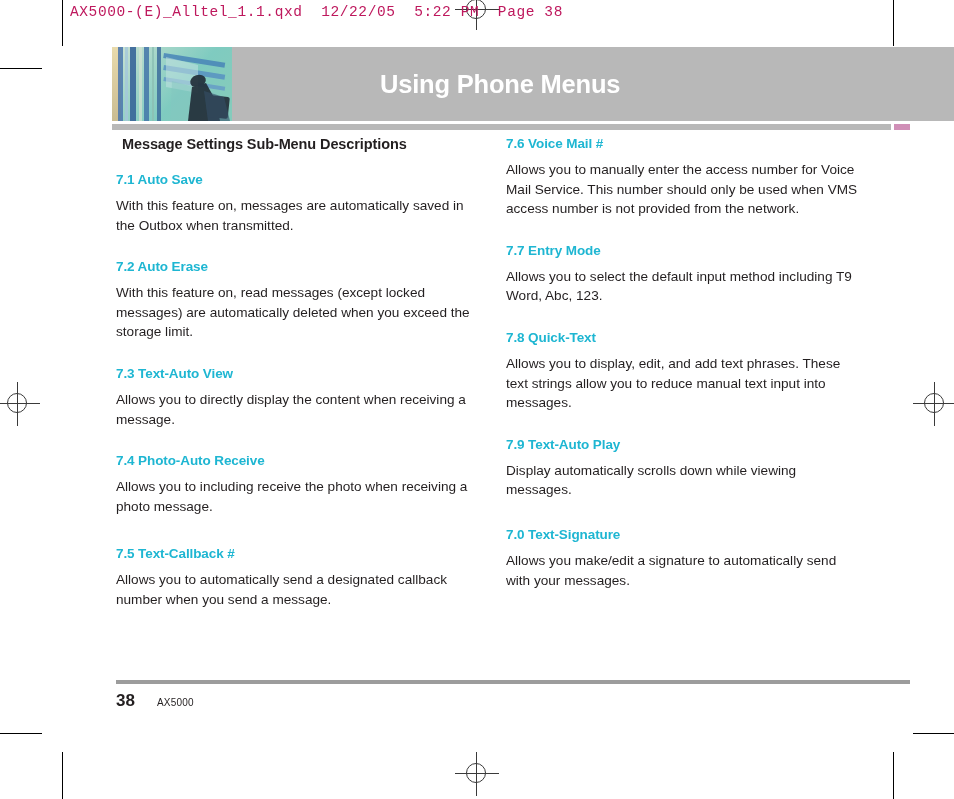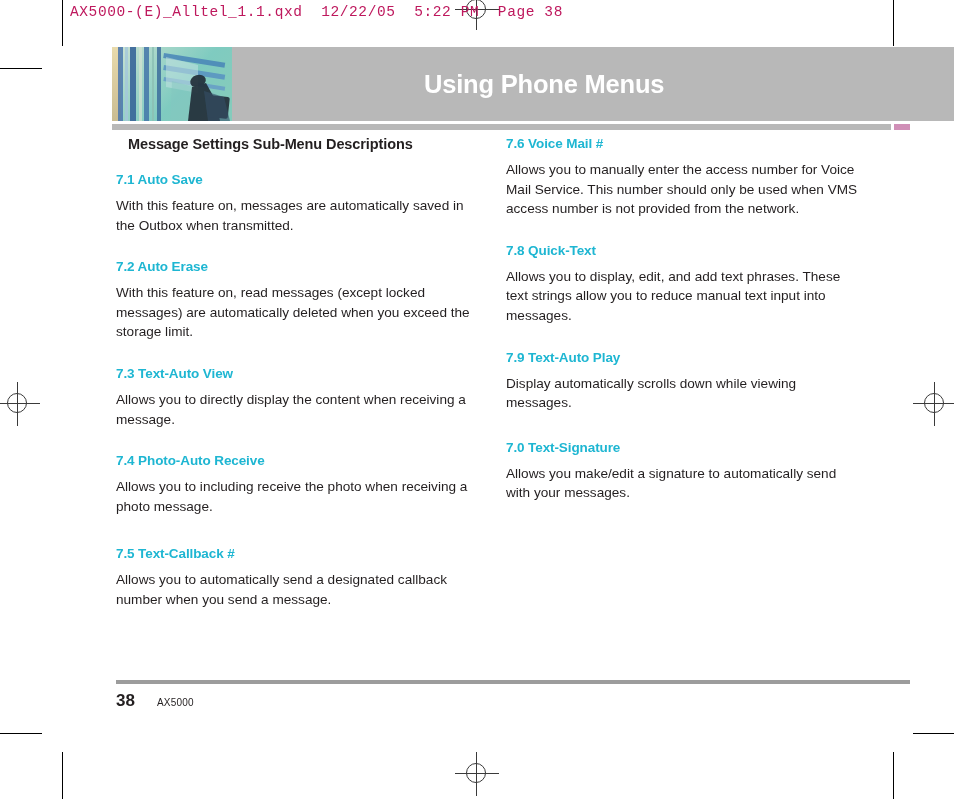--- a/index.html
+++ b/index.html
@@ -99,21 +99,20 @@
   .header-title {
     position: absolute;
     left: 268px;
     top: 0;
     height: 64px;
     line-height: 74px;
     font-size: 25.5px;
     font-weight: bold;
     color: #ffffff;
     letter-spacing: -0.2px;
-    margin-left: 44px;
   }
 
   
   .header-rule {
     position: absolute;
     left: 112px; top: 124px;
     width: 779px; height: 6px;
     background: #b8b8b8;
   }
   .header-rule-tab {
@@ -129,21 +128,21 @@
     top: 136px;
     width: 366px;
   }
   .col-left  { left: 116px; }
   .col-right { left: 506px; }
 
   .section-title {
     font-size: 14.5px;
     font-weight: bold;
     color: #231f20;
-    margin: 0 0 20px 12px;
+    margin: 0 0 20px 6px;
     letter-spacing: -0.1px;
   }
 
   .entry { margin: 0 8px 24px 0; }
   .entry:last-child { margin-bottom: 0; }
 
   .entry-head {
     font-size: 13.5px;
     font-weight: bold;
     color: #1eb6d2;
@@ -306,20 +305,24 @@
       <p class="entry-body">Allows you to automatically send a designated callback number when you send a message.</p>
     </div>
   </div>
 
   <div class="col col-right">
     <div class="entry">
       <h3 class="entry-head">7.6 Voice Mail #</h3>
       <p class="entry-body">Allows you to manually enter the access number for Voice Mail Service. This number should only  be used when VMS access number is not provided from the network.</p>
     </div>
 
+    <div class="entry">
+      <h3 class="entry-head">7.7 Entry Mode</h3>
+      <p class="entry-body">Allows you to select the default input method including T9 Word, Abc, 123.</p>
+    </div>
 
     <div class="entry">
       <h3 class="entry-head">7.8 Quick-Text</h3>
       <p class="entry-body">Allows you to display, edit, and add text phrases. These text strings allow you to reduce manual text input into messages.</p>
     </div>
 
     <div class="entry">
       <h3 class="entry-head">7.9 Text-Auto Play</h3>
       <p class="entry-body">Display automatically scrolls down while viewing messages.</p>
     </div>

